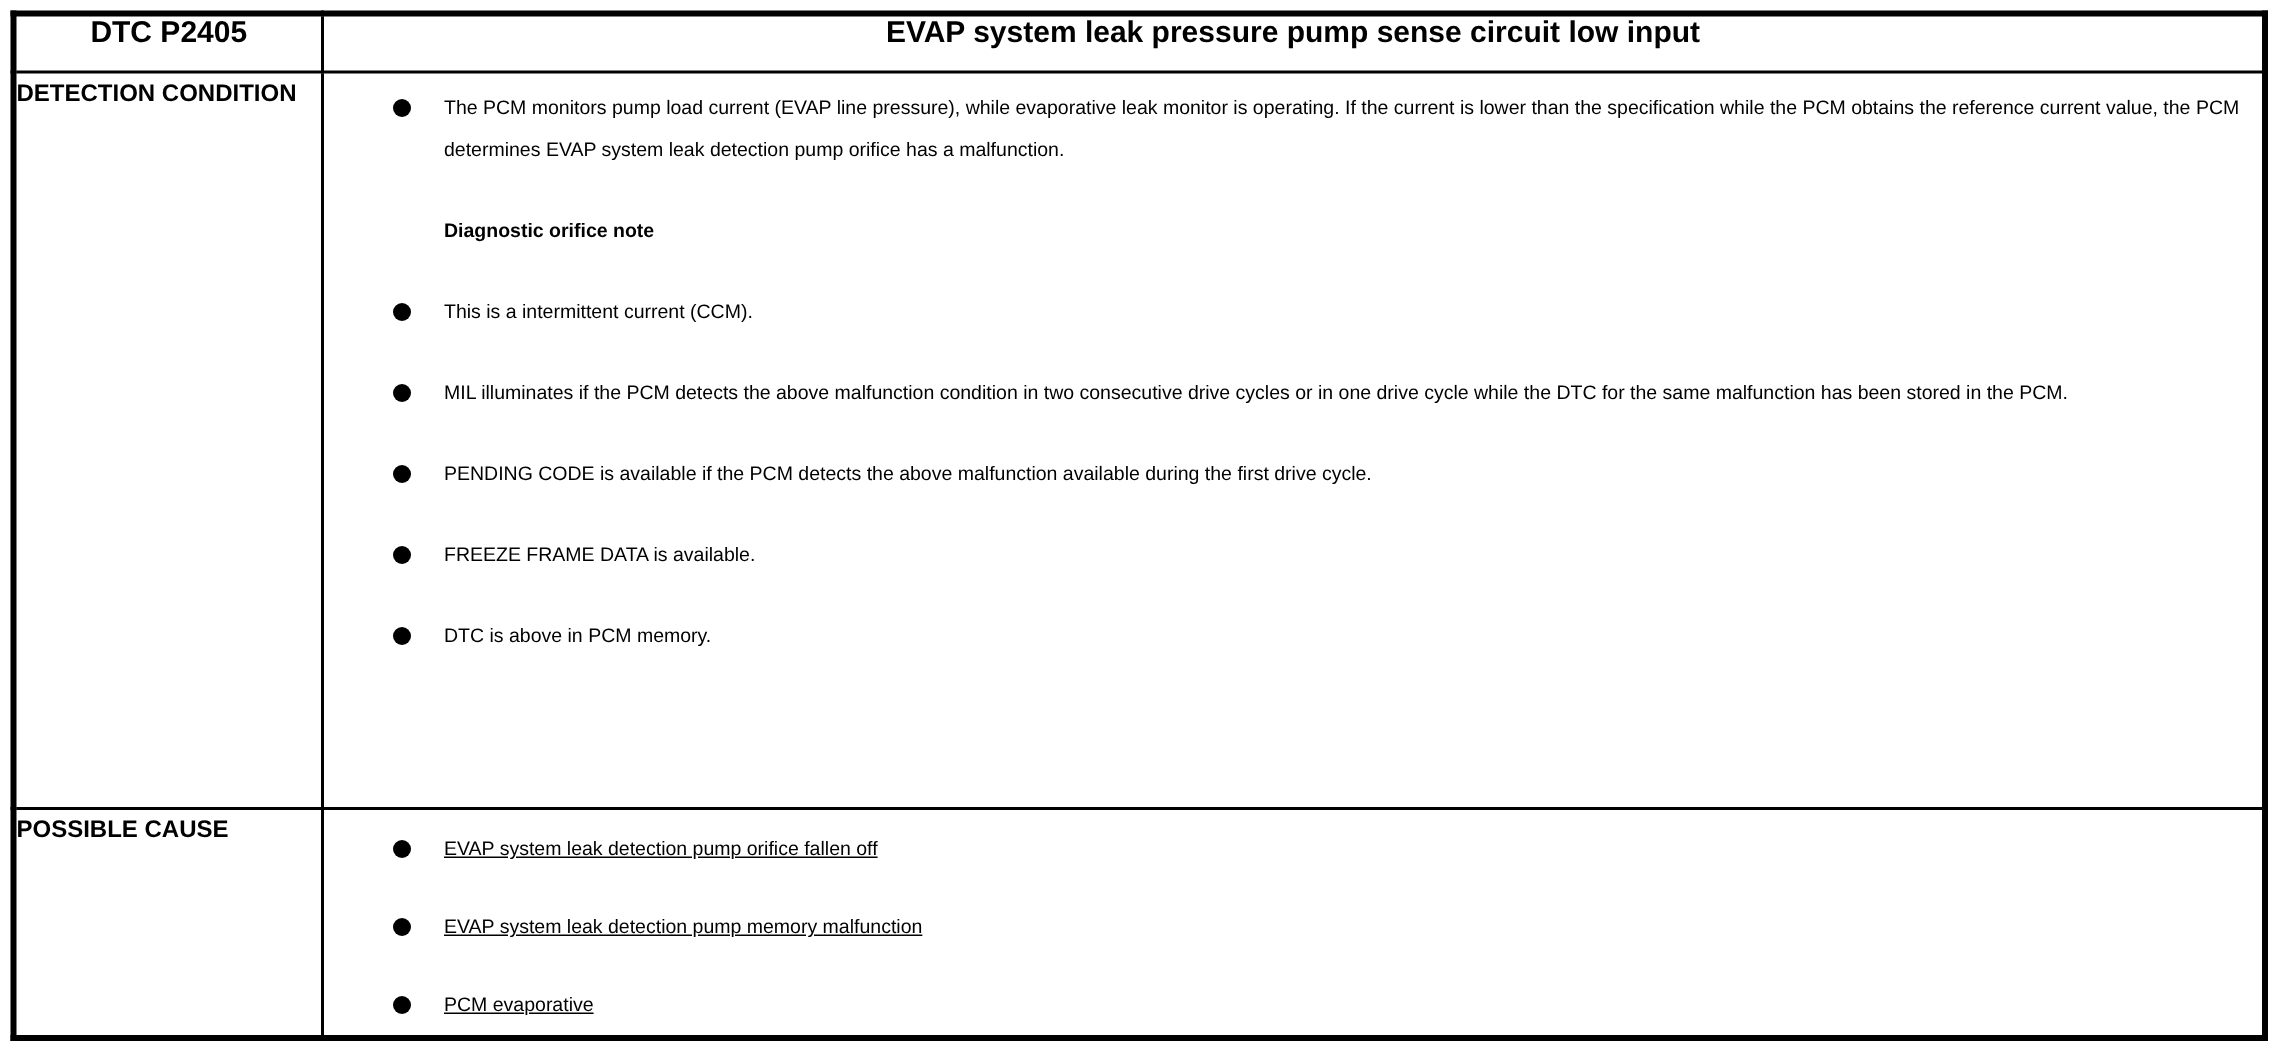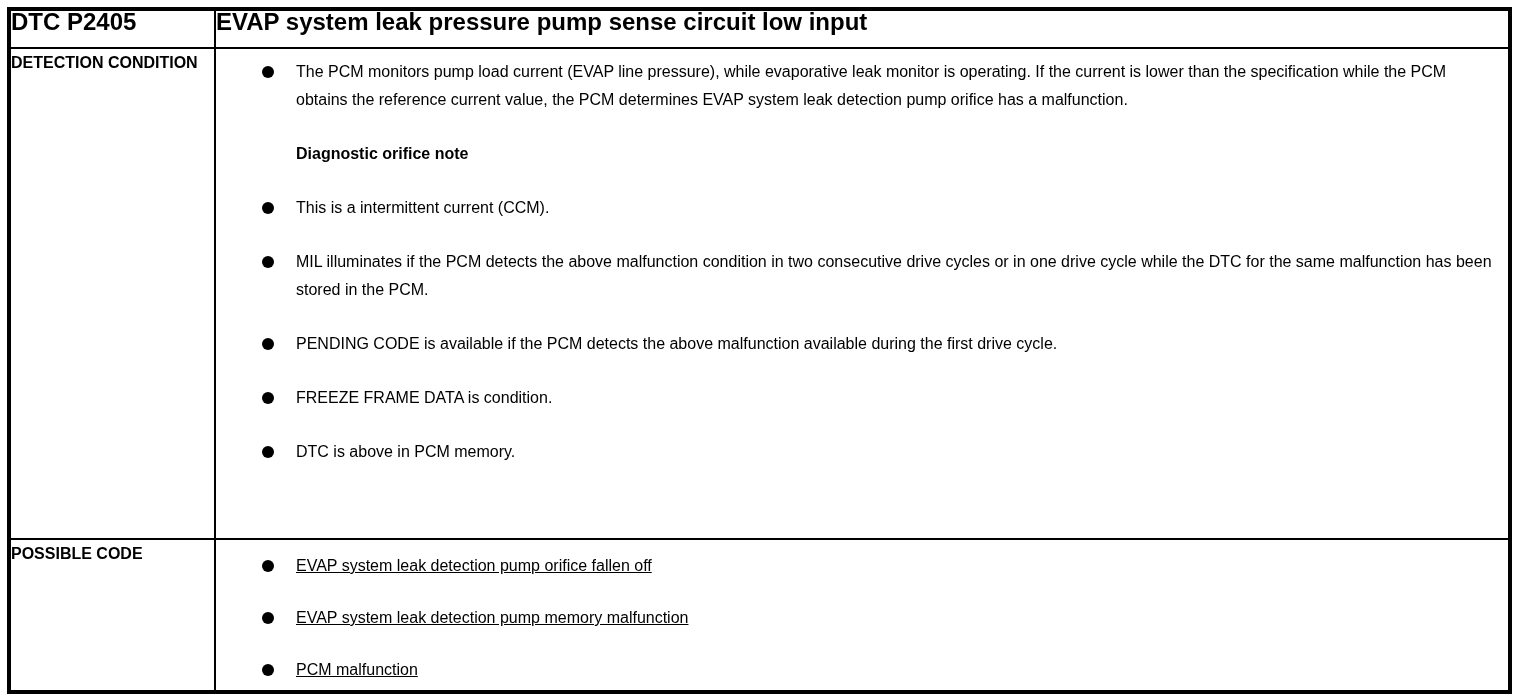--- a/index.html
+++ b/index.html
@@ -32,42 +32,43 @@
   table.dtc-table td {
     border: 2px solid #000000;
     padding: 0;
     vertical-align: top;
   }
   col.col-label { width: 206px; }
   tr.header-row { height: 39px; }
   tr.possible-row { height: 152px; }
   td.hdr-cell {
     font-weight: bold;
-    font-size: 24px;
+    font-size: 20px;
+    text-align: center;
     vertical-align: middle;
     line-height: 22px;
   }
   td.label-cell {
     font-weight: bold;
     font-size: 16px;
     line-height: 28px;
     vertical-align: middle;
     padding-left: 3px;
     letter-spacing: 0px;
   }
   td.content-cell {
     vertical-align: top;
   }
   td.content-cell.detection { padding: 9px 14px 6px 0; }
   td.content-cell.possible  { padding: 12px 14px 6px 0; }
   ul.item-list {
     list-style: none;
     margin: 0;
     padding: 0;
-    font-size: 16px;
+    font-size: 13px;
     line-height: 28px;
   }
   li.bullet-item {
     display: flex;
     align-items: flex-start;
     margin: 0 0 26px 0;
   }
   ul.item-list.tight li.bullet-item { margin-bottom: 24px; text-decoration: underline; }
   ul.item-list li.bullet-item:last-child { margin-bottom: 0; }
   .bullet {
@@ -117,43 +118,43 @@
               <li class="bullet-item">
                 <span class="bullet"></span>
                 <span class="bullet-text">MIL illuminates if the PCM detects the above malfunction condition in two consecutive drive cycles or in one drive cycle while the DTC for the same malfunction has been stored in the PCM.</span>
               </li>
               <li class="bullet-item">
                 <span class="bullet"></span>
                 <span class="bullet-text">PENDING CODE is available if the PCM detects the above malfunction available during the first drive cycle.</span>
               </li>
               <li class="bullet-item">
                 <span class="bullet"></span>
-                <span class="bullet-text">FREEZE FRAME DATA is condition.</span>
+                <span class="bullet-text">FREEZE FRAME DATA is available.</span>
               </li>
               <li class="bullet-item">
                 <span class="bullet"></span>
                 <span class="bullet-text">DTC is above in PCM memory.</span>
               </li>
             </ul>
         </td>
       </tr>
       <tr class="possible-row">
-        <td class="label-cell">POSSIBLE CODE</td>
+        <td class="label-cell">POSSIBLE CAUSE</td>
         <td class="content-cell possible">
           <ul class="item-list tight">
               <li class="bullet-item">
                 <span class="bullet"></span>
                 <span class="bullet-text">EVAP system leak detection pump orifice fallen off</span>
               </li>
               <li class="bullet-item">
                 <span class="bullet"></span>
                 <span class="bullet-text">EVAP system leak detection pump memory malfunction</span>
               </li>
               <li class="bullet-item">
                 <span class="bullet"></span>
-                <span class="bullet-text">PCM malfunction</span>
+                <span class="bullet-text">PCM evaporative</span>
               </li>
             </ul>
         </td>
       </tr>
     </tbody>
   </table>
 </div>
 
 </body></html>

